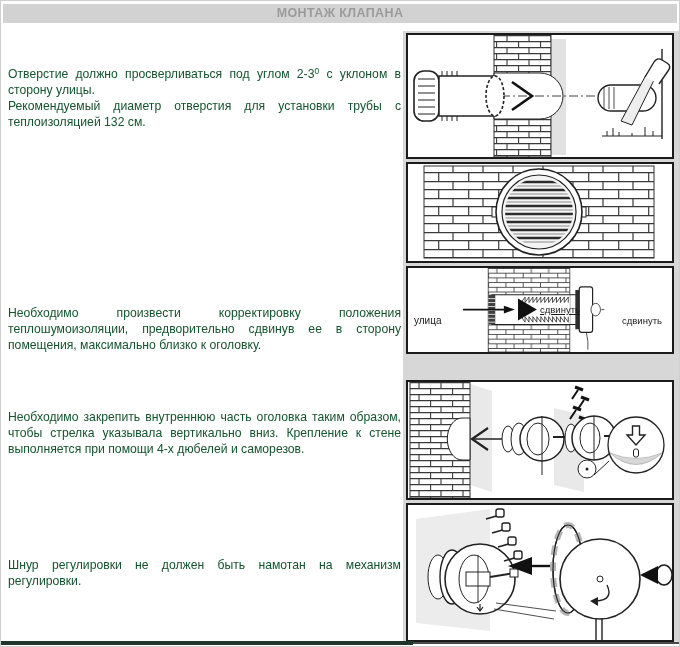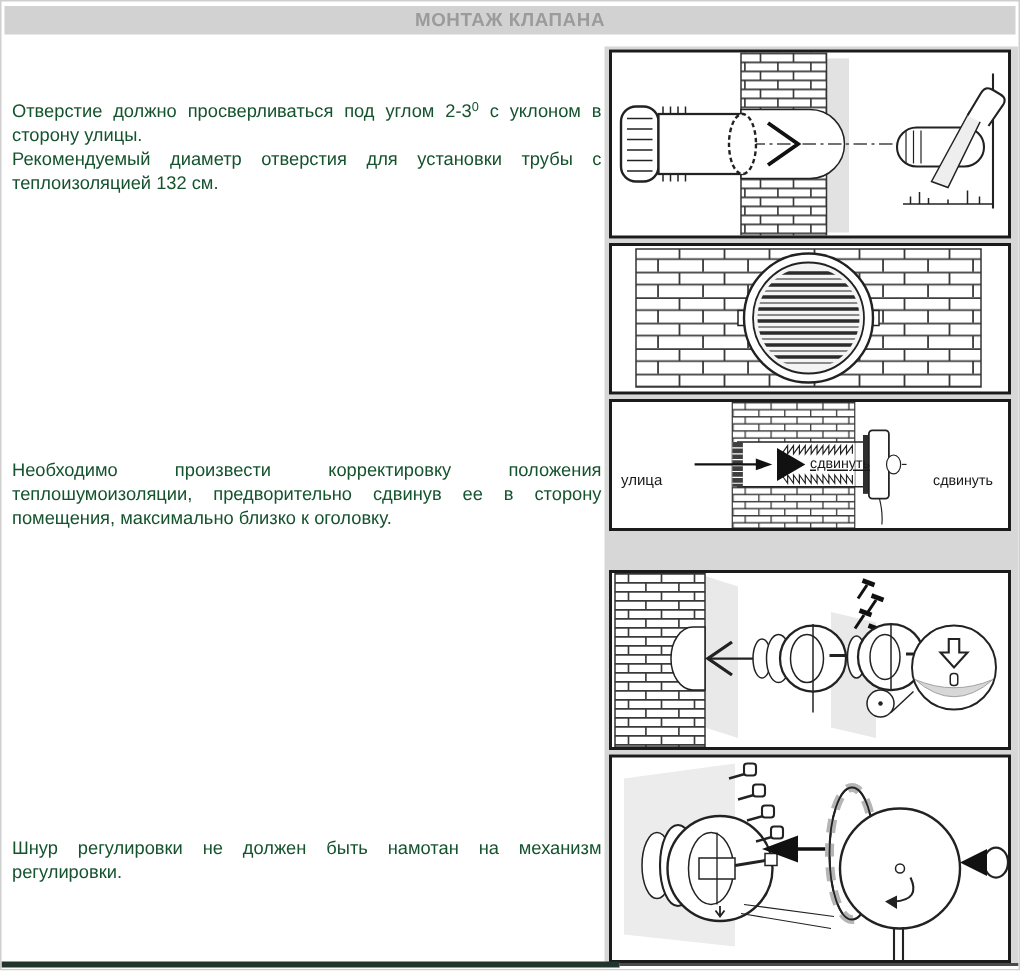--- a/index.html
+++ b/index.html
@@ -33,20 +33,23 @@
   <div class="tb b1">
     <div class="para"><span>Отверстие должно просверливаться под углом 2-3</span><sup>0</sup><span> с уклоном в сторону улицы.</span></div>
     <div class="para">Рекомендуемый диаметр отверстия для установки трубы с теплоизоляцией 132 см.</div>
   </div>
 
 
   <div class="tb b3">
     <div class="para">Необходимо произвести корректировку положения теплошумоизоляции, предворительно сдвинув ее в сторону помещения, максимально близко к оголовку.</div>
   </div>
 
+  <div class="tb b4">
+    <div class="para">Необходимо закрепить внутреннюю часть оголовка таким образом, чтобы стрелка указывала вертикально вниз. Крепление к стене выполняется при помощи 4-х дюбелей и саморезов.</div>
+  </div>
 
   <div class="tb b5">
     <div class="para">Шнур регулировки не должен быть намотан на механизм регулировки.</div>
   </div>
 
   <div class="rcol">
 
     <div class="panel p1">
       <svg viewBox="0 0 264 122">
         <defs>

